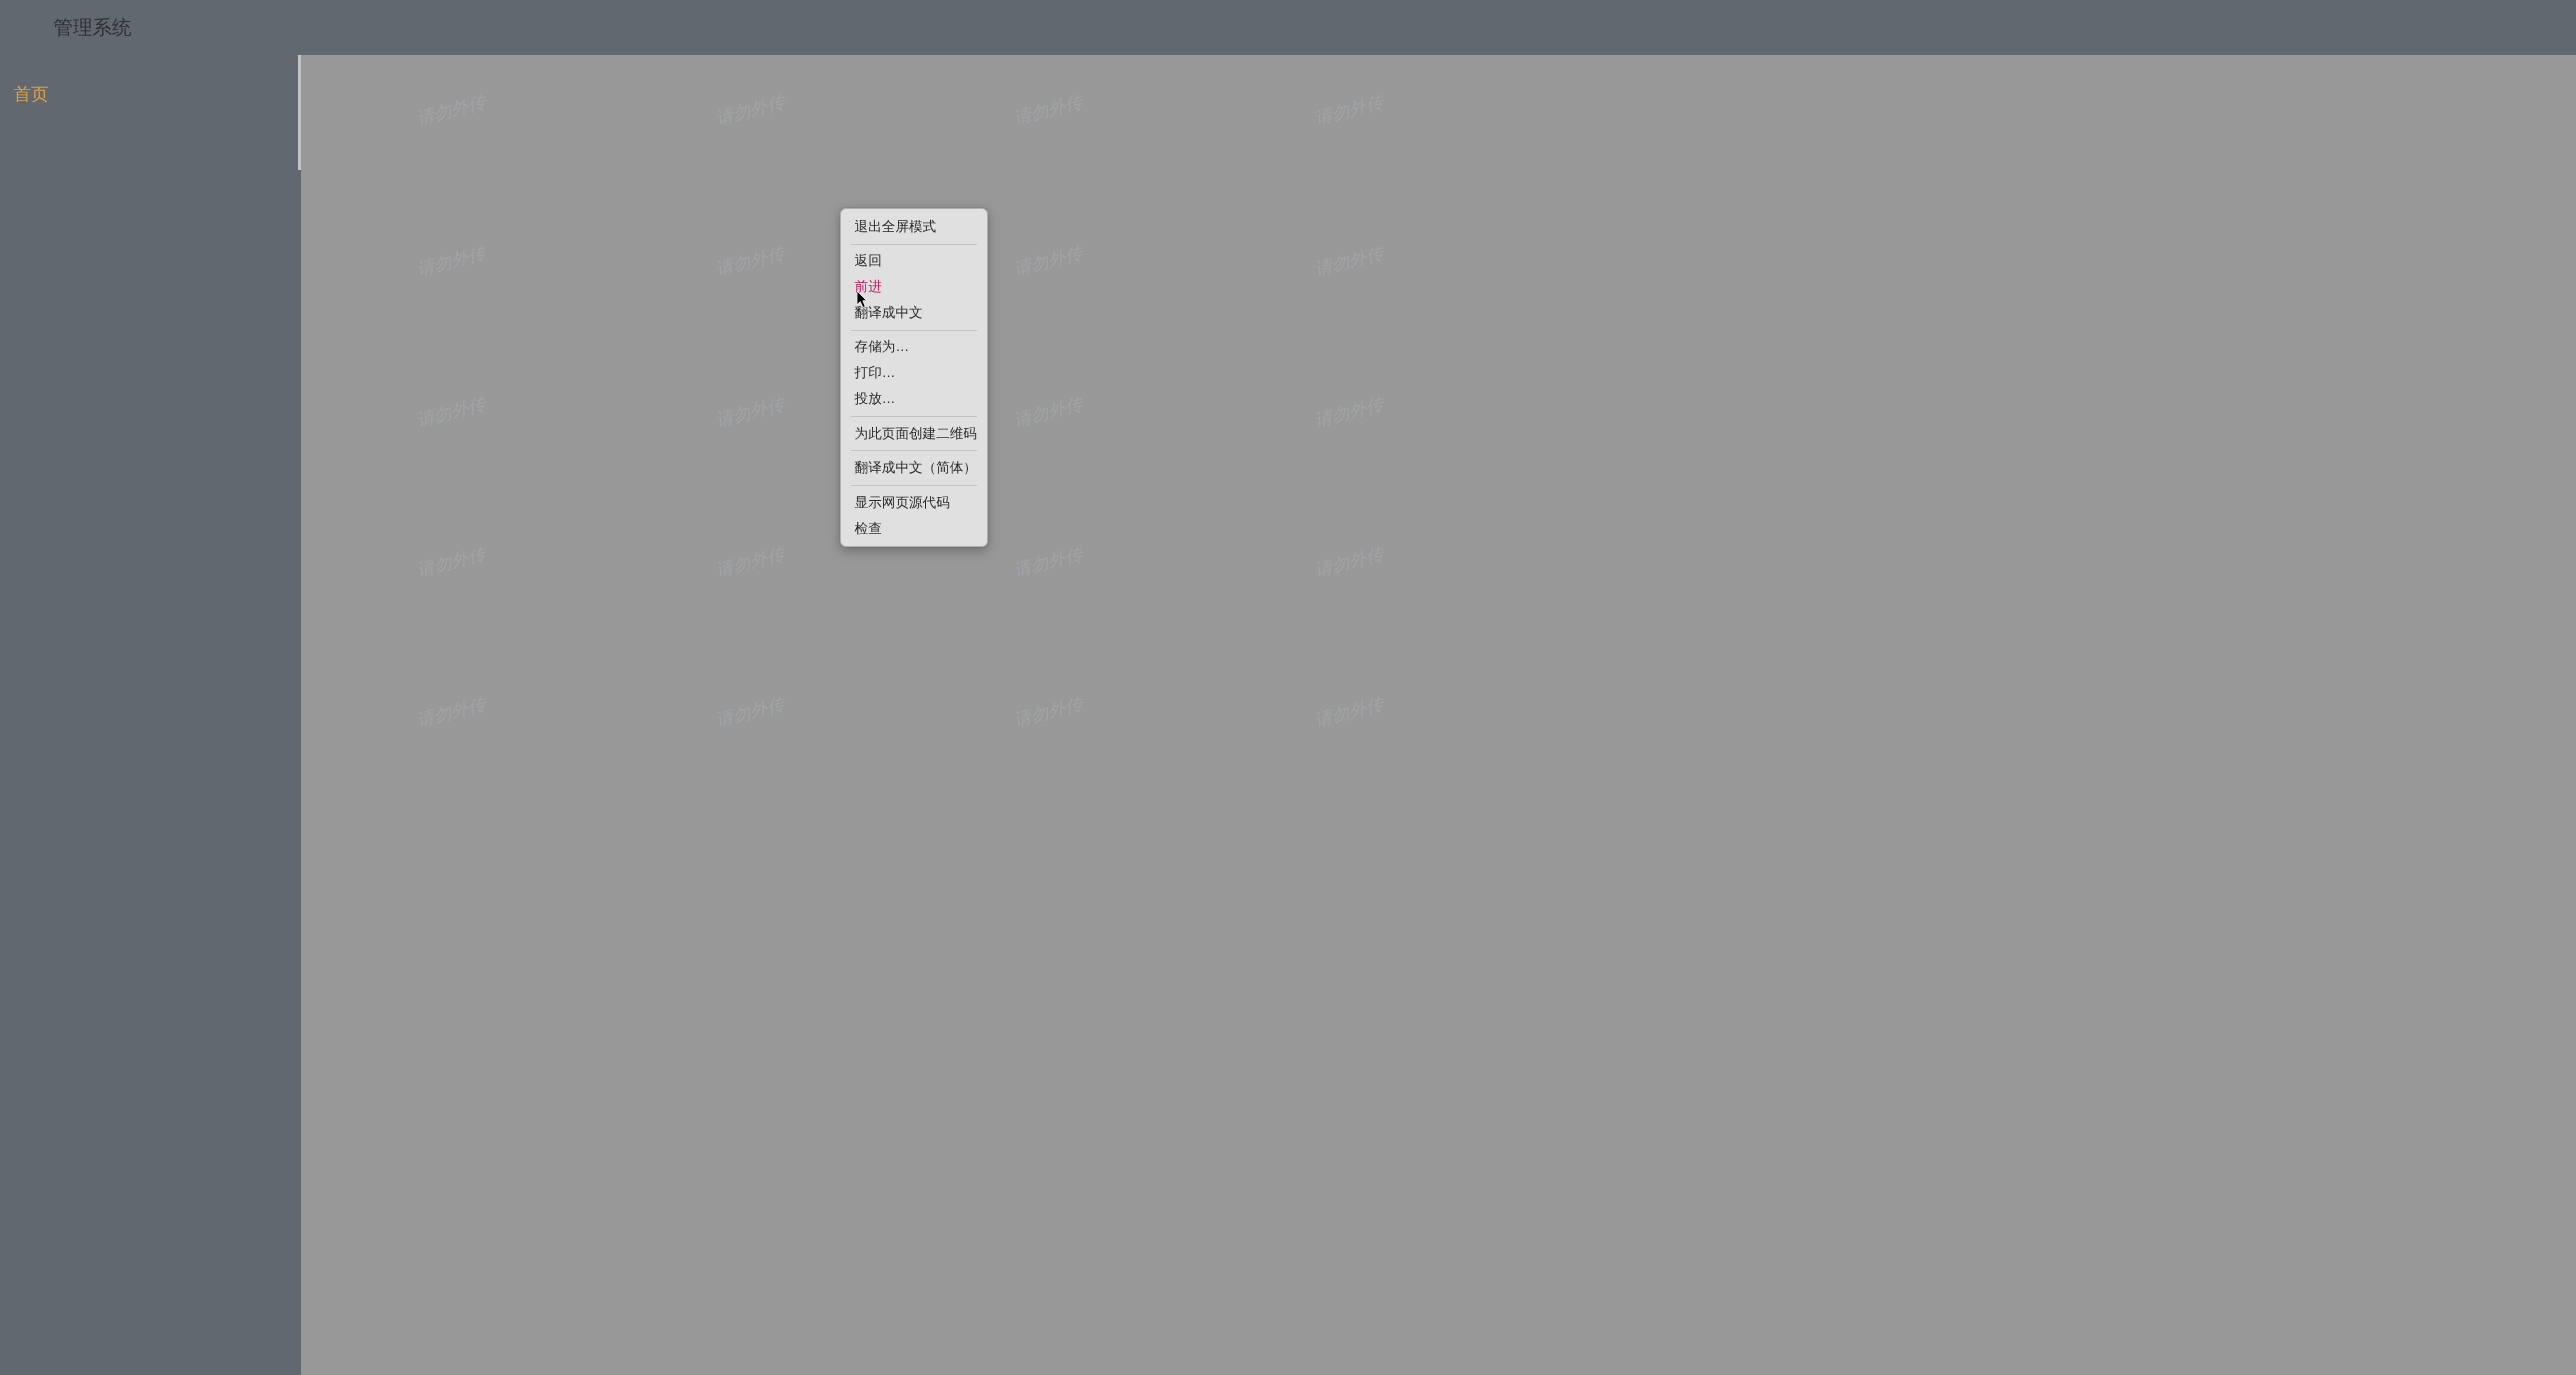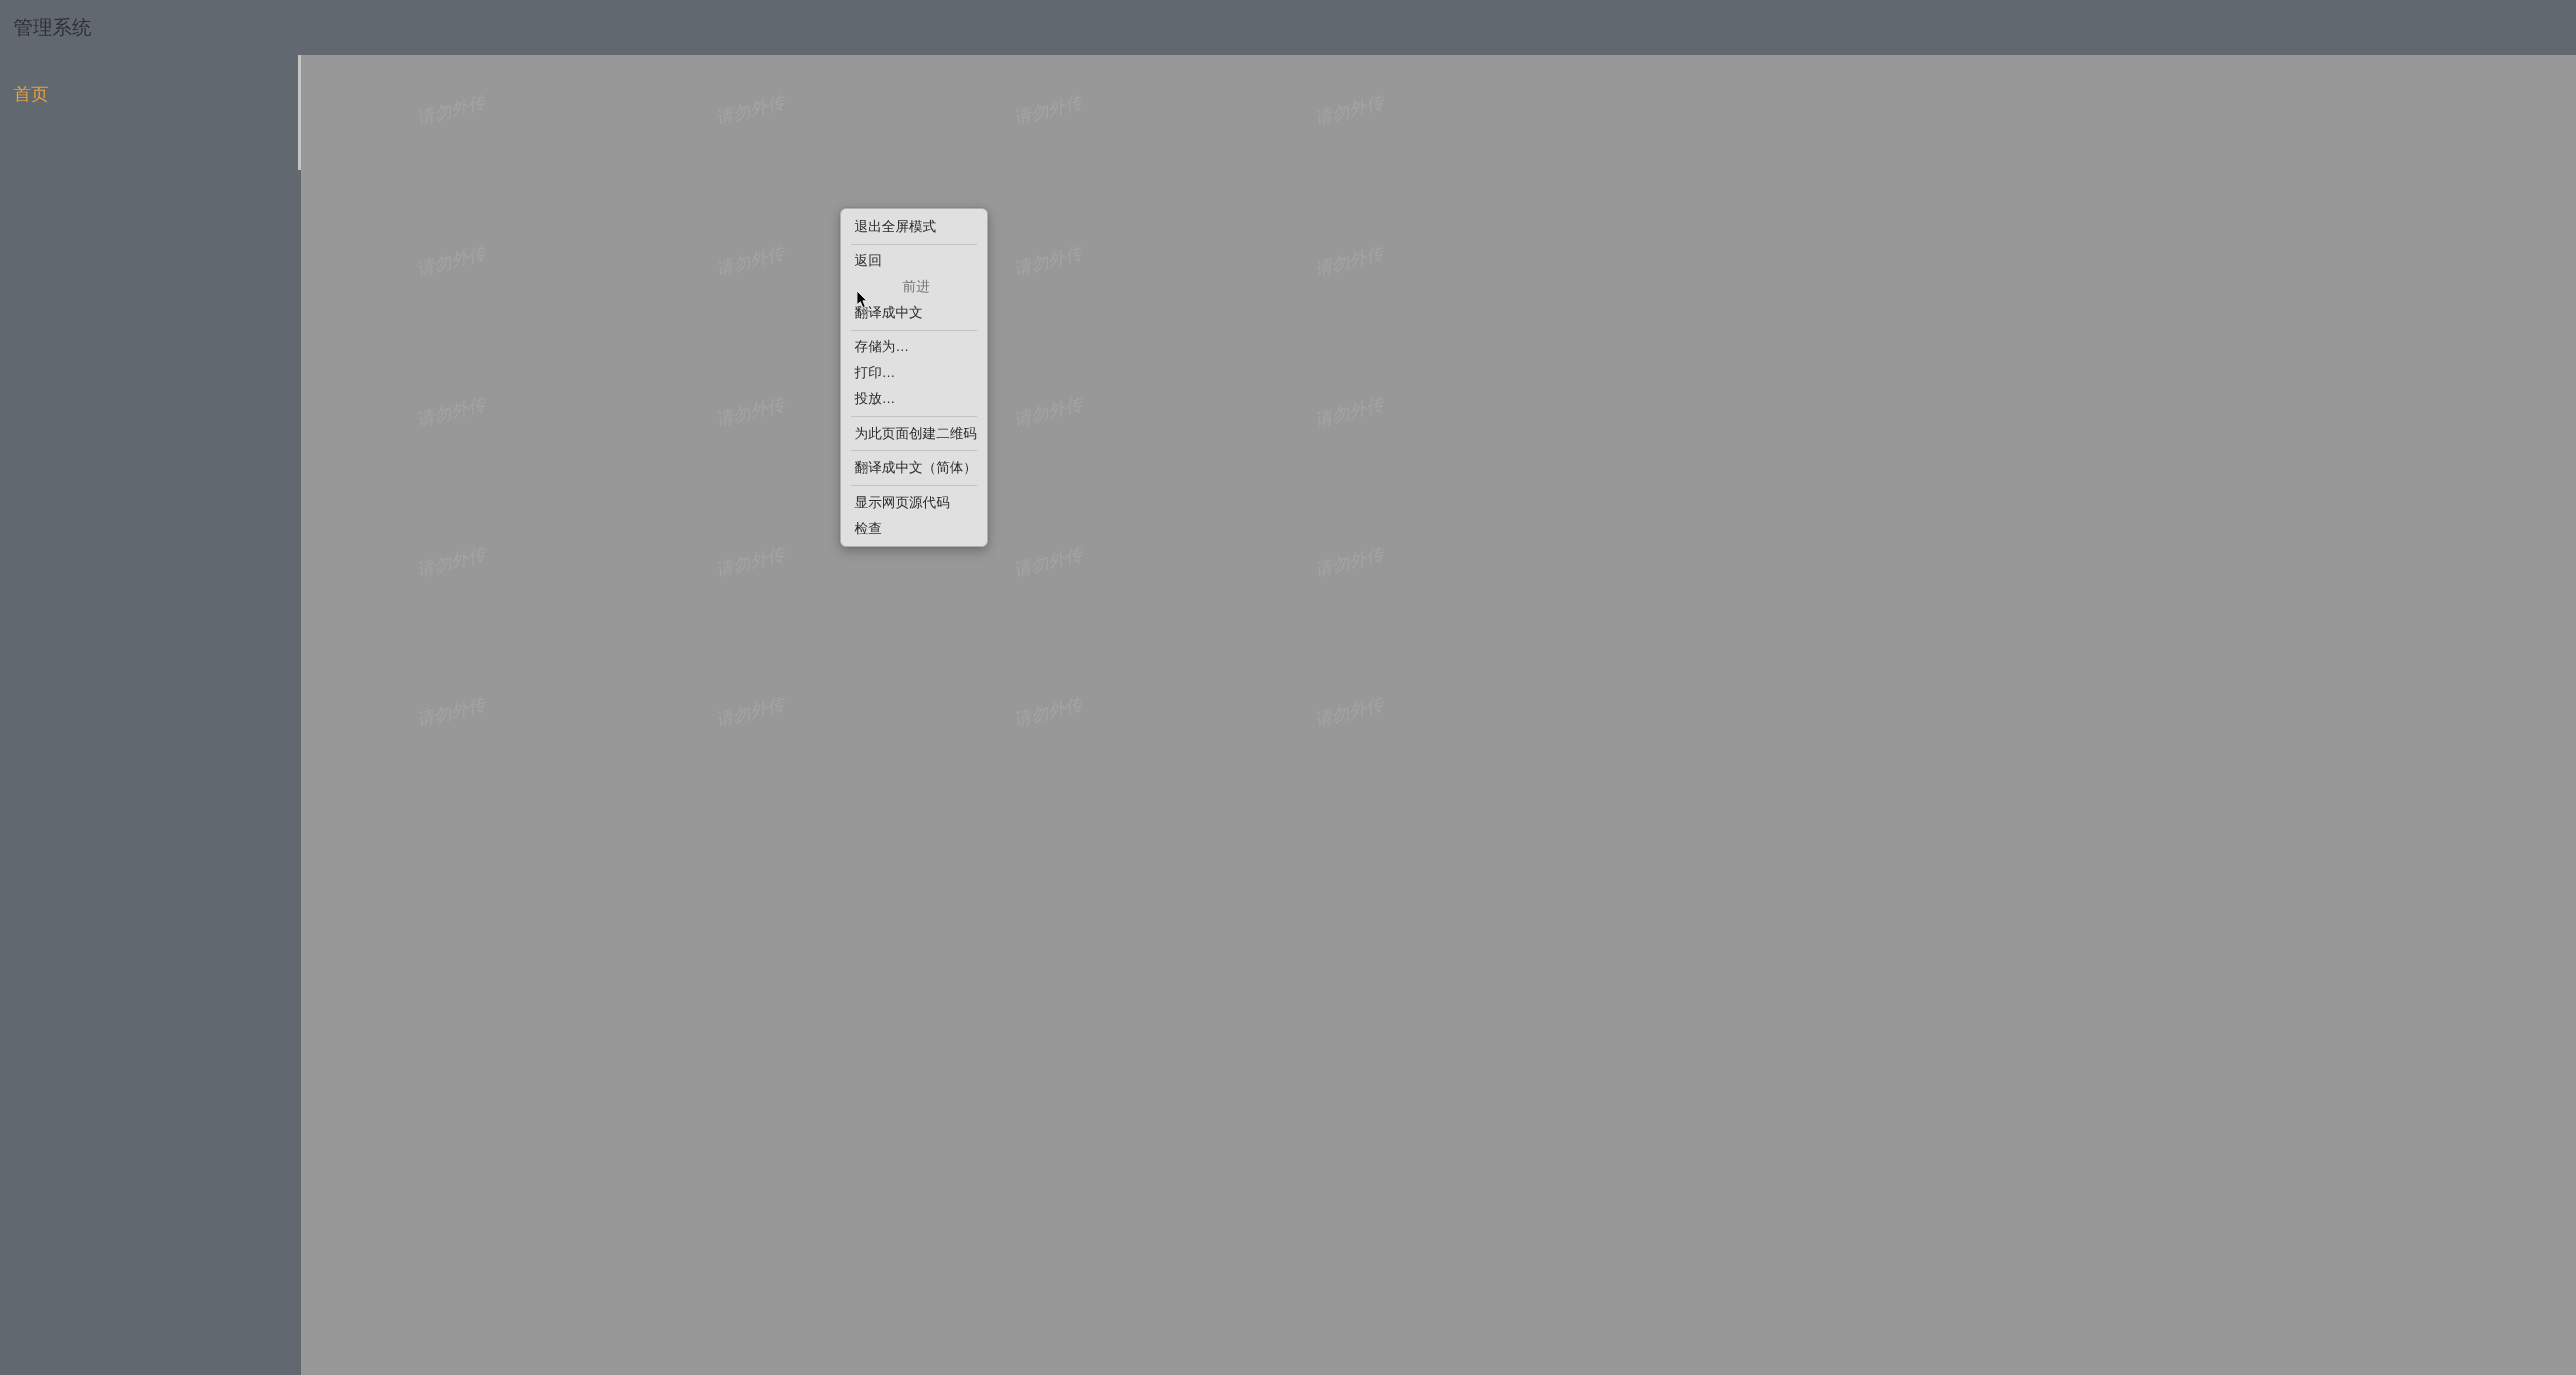--- a/index.html
+++ b/index.html
@@ -19,20 +19,21 @@
 
     .header {
       height: 55px;
       background: #62686f;
       display: flex;
       align-items: center;
       padding-left: 13.6px;
       color: #2e3033;
       font-size: 19.5px;
       font-weight: 400;
+      margin-left: 40px;
     }
 
     .main-container {
       display: flex;
       height: calc(100vh - 55px);
     }
 
     .sidebar {
       width: 301px;
       background: #62686f;
@@ -98,22 +99,21 @@
       color: #2a2a2a;
     }
 
     .context-menu-item {
       padding: 3.9px 13.6px;
       cursor: default;
       white-space: nowrap;
     }
 
     .context-menu-item.disabled {
-      color: #737373;
-      margin-left: 48px;
+      color: #be185d;
     }
 
     .context-menu-divider {
       height: 1px;
       background: #c2c2c2;
       margin: 3.9px 9.7px;
     }
 
     .cursor-pointer {
       position: absolute;

